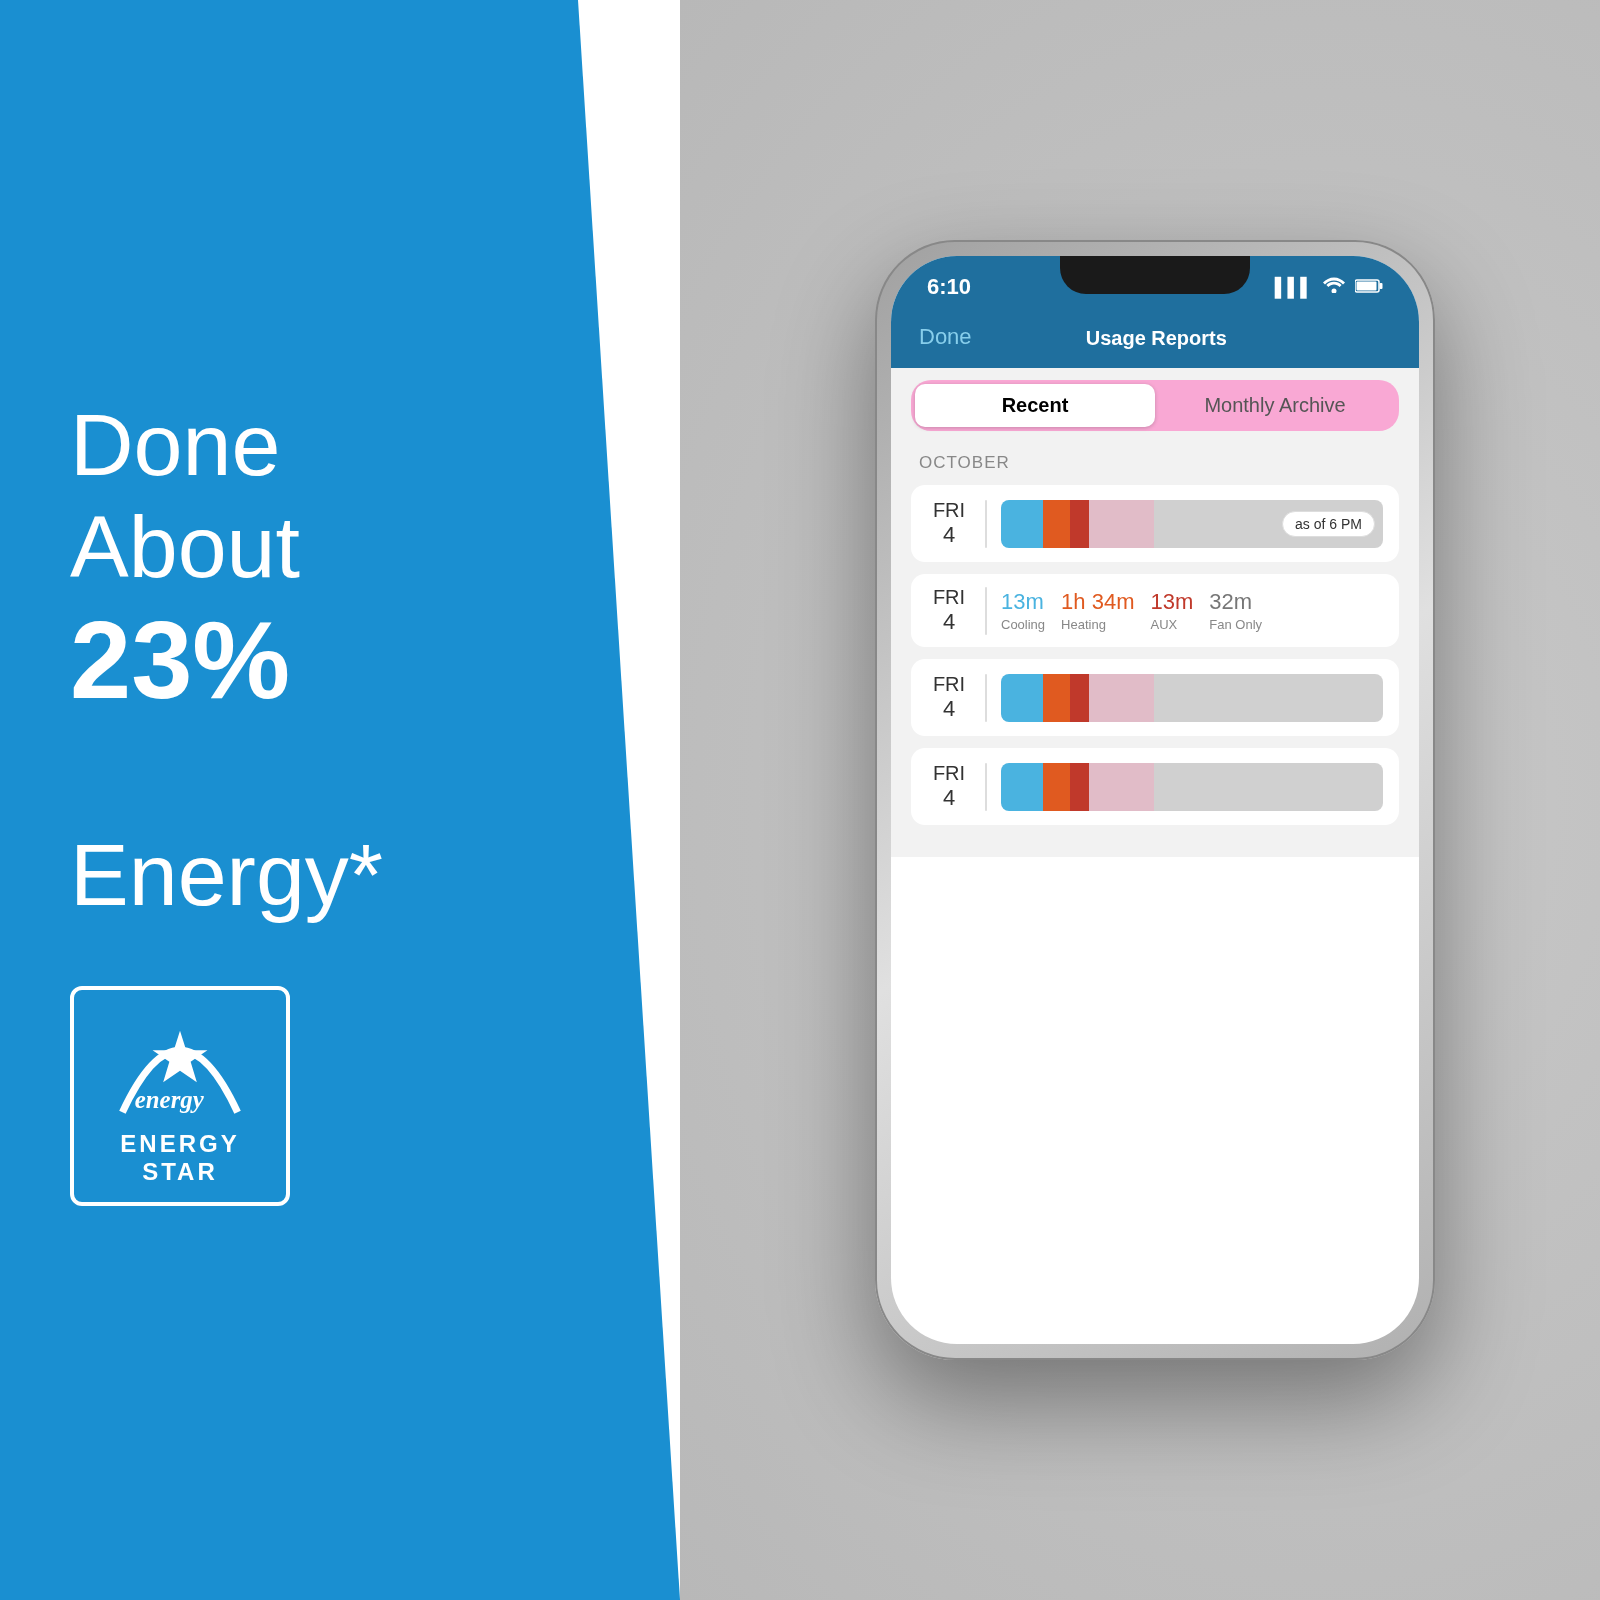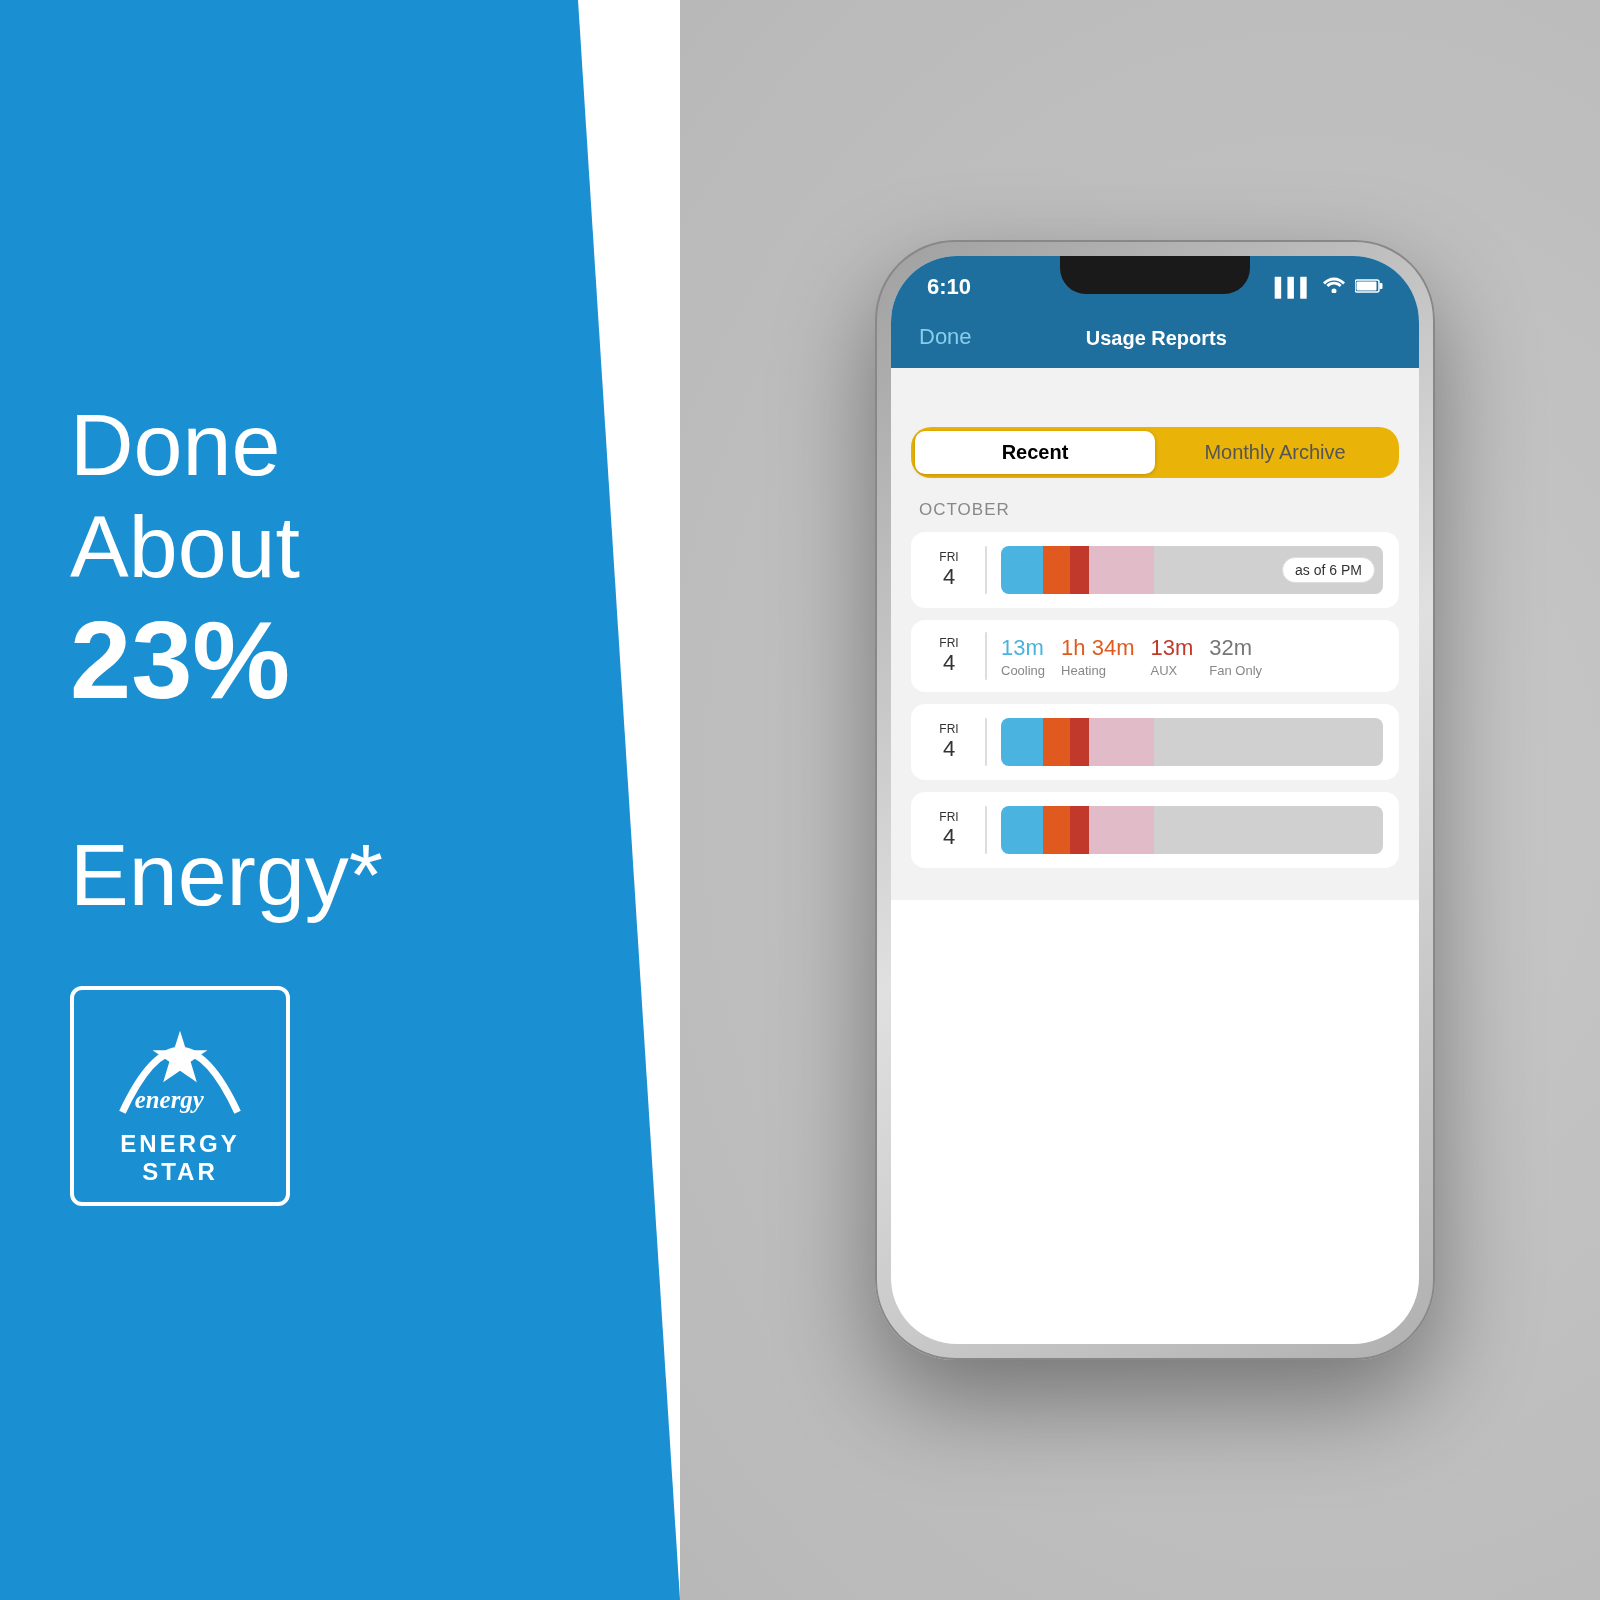--- a/index.html
+++ b/index.html
@@ -167,25 +167,24 @@
     
     .segment-control {
       background: #f2f2f2;
       padding: 12px 20px;
       display: flex;
       justify-content: center;
     }
 
     .segment-inner {
       display: flex;
-      background: #eab308;
+      background: #f9a8d4;
       border-radius: 20px;
       padding: 4px;
       width: 100%;
-      margin-top: 47px;
     }
 
     .segment-btn {
       flex: 1;
       text-align: center;
       padding: 10px 0;
       font-size: 20px;
       font-weight: 500;
       border-radius: 10px;
       cursor: pointer;
@@ -228,21 +227,21 @@
       align-items: center;
       gap: 14px;
     }
 
     .day-label {
       text-align: center;
       min-width: 44px;
     }
 
     .day-label .day-name {
-      font-size: 12px;
+      font-size: 20px;
       font-weight: 500;
       color: #333;
     }
 
     .day-label .day-num {
       font-size: 22px;
       font-weight: 400;
       color: #333;
     }
 

